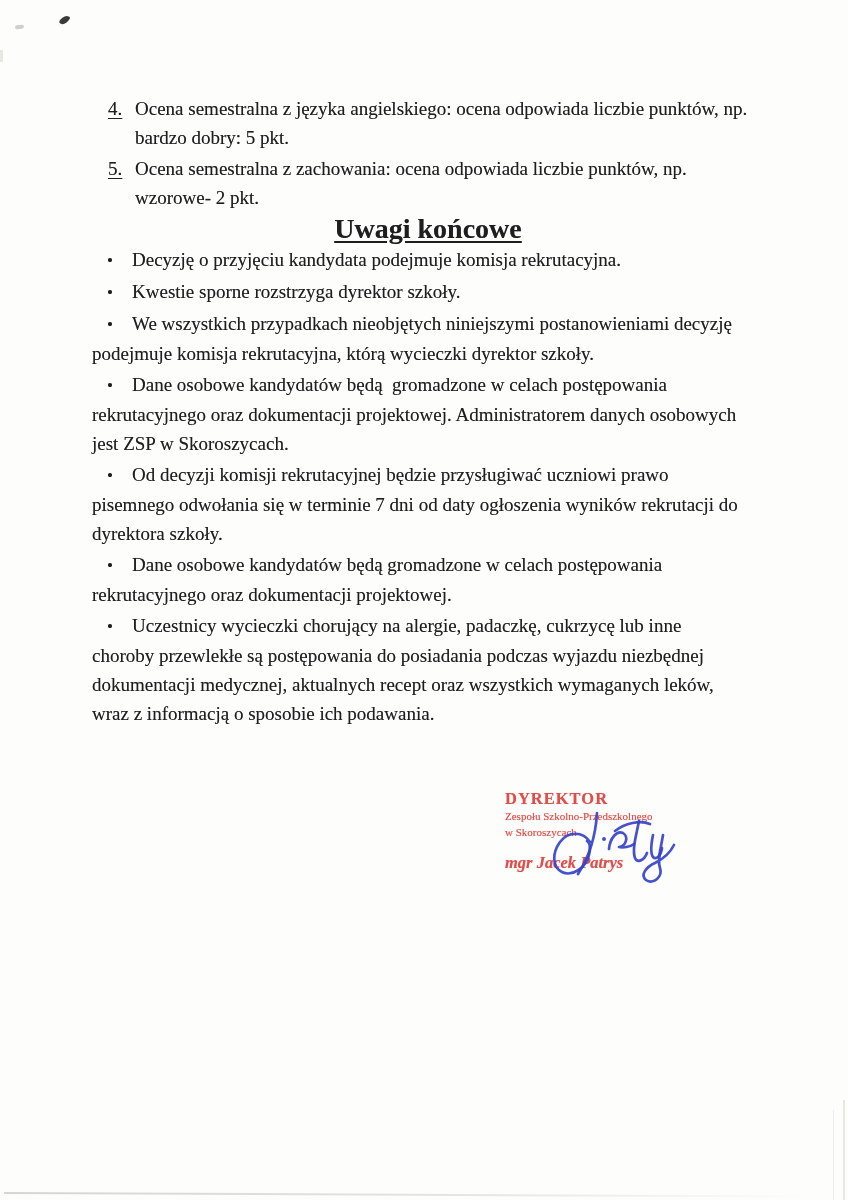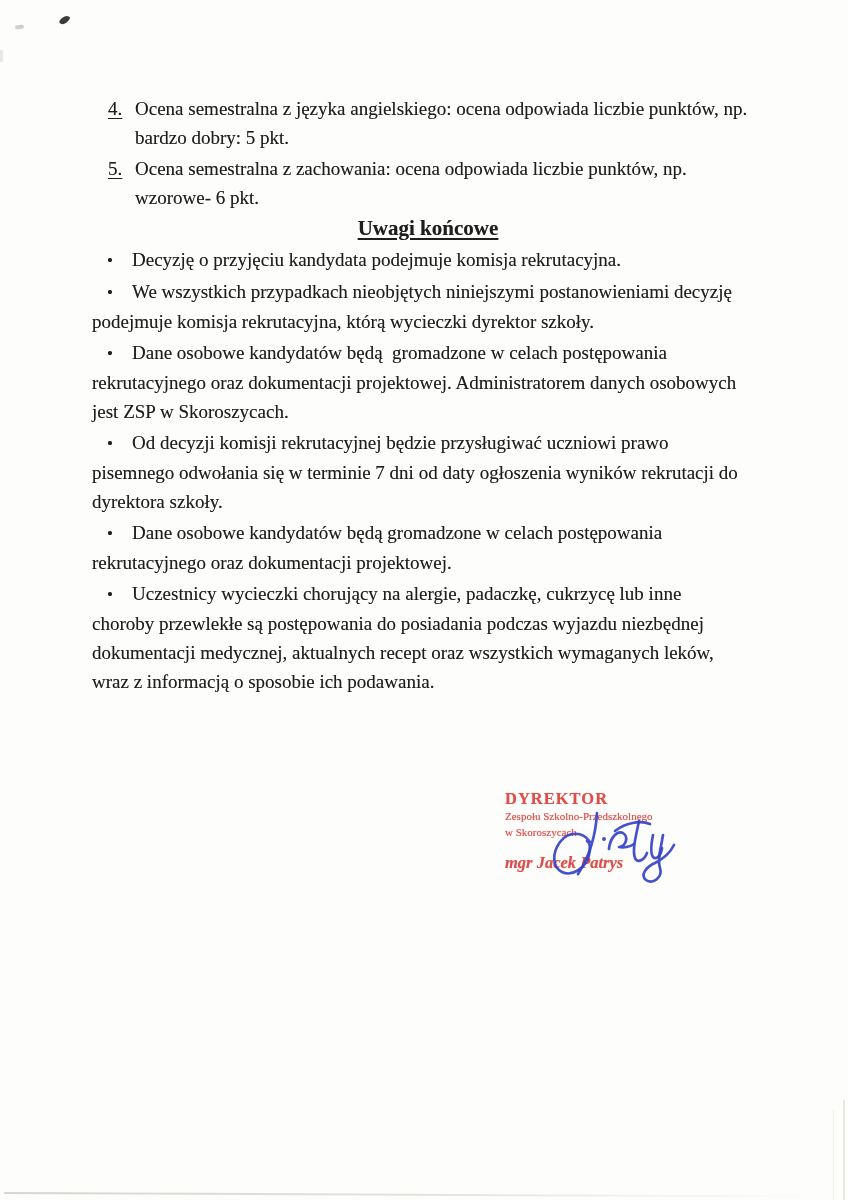--- a/index.html
+++ b/index.html
@@ -28,21 +28,21 @@
   p.numbered {
     padding-left: 43px;      
     text-indent: -27px;      
     width: 100%;
   }
   .num-marker { display: inline-block; width: 27px; text-indent: 0; }
   .num-marker span { text-decoration: underline; text-underline-offset: 3px; }
 
   h3.heading {
     margin: 2px 0 2px 0;
-    font-size: 21px;
+    font-size: 28px;
     font-weight: bold;
     text-align: center;
     line-height: 29px;
   }
   h3.heading span { text-decoration: underline; text-underline-offset: 3px; }
 
   p.bullet {
     text-indent: 15px;       
     margin-right: 24px;      
   }
@@ -117,26 +117,27 @@
 <body>
 
 <div class="speck-1"></div>
 <div class="speck-2"></div>
 <div class="edge-left"></div>
 
 <div class="content">
 
   <p class="numbered"><span class="num-marker"><span>4.</span></span><span>Ocena semestralna z języka angielskiego: ocena odpowiada liczbie punktów, np. bardzo dobry: 5 pkt.</span></p>
 
-  <p class="numbered"><span class="num-marker"><span>5.</span></span><span>Ocena semestralna z zachowania: ocena odpowiada liczbie punktów, np. wzorowe- 6 pkt.</span></p>
+  <p class="numbered"><span class="num-marker"><span>5.</span></span><span>Ocena semestralna z zachowania: ocena odpowiada liczbie punktów, np. wzorowe- 2 pkt.</span></p>
 
   <h3 class="heading"><span>Uwagi końcowe</span></h3>
 
   <p class="bullet"><span class="b-marker">•</span><span>Decyzję o przyjęciu kandydata podejmuje komisja rekrutacyjna.</span></p>
 
+  <p class="bullet"><span class="b-marker">•</span><span>Kwestie sporne rozstrzyga dyrektor szkoły.</span></p>
 
   <p class="bullet"><span class="b-marker">•</span><span>We wszystkich przypadkach nieobjętych niniejszymi postanowieniami decyzję podejmuje komisja rekrutacyjna, którą wycieczki dyrektor szkoły.</span></p>
 
   <p class="bullet"><span class="b-marker">•</span><span>Dane osobowe kandydatów będą  gromadzone w celach postępowania rekrutacyjnego oraz dokumentacji projektowej. Administratorem danych osobowych jest ZSP w Skoroszycach.</span></p>
 
   <p class="bullet"><span class="b-marker">•</span><span>Od decyzji komisji rekrutacyjnej będzie przysługiwać uczniowi prawo pisemnego odwołania się w terminie 7 dni od daty ogłoszenia wyników rekrutacji do dyrektora szkoły.</span></p>
 
   <p class="bullet"><span class="b-marker">•</span><span>Dane osobowe kandydatów będą gromadzone w celach postępowania rekrutacyjnego oraz dokumentacji projektowej.</span></p>
 
   <p class="bullet"><span class="b-marker">•</span><span>Uczestnicy wycieczki chorujący na alergie, padaczkę, cukrzycę lub inne choroby przewlekłe są postępowania do posiadania podczas wyjazdu niezbędnej dokumentacji medycznej, aktualnych recept oraz wszystkich wymaganych leków, wraz z informacją o sposobie ich podawania.</span></p>

